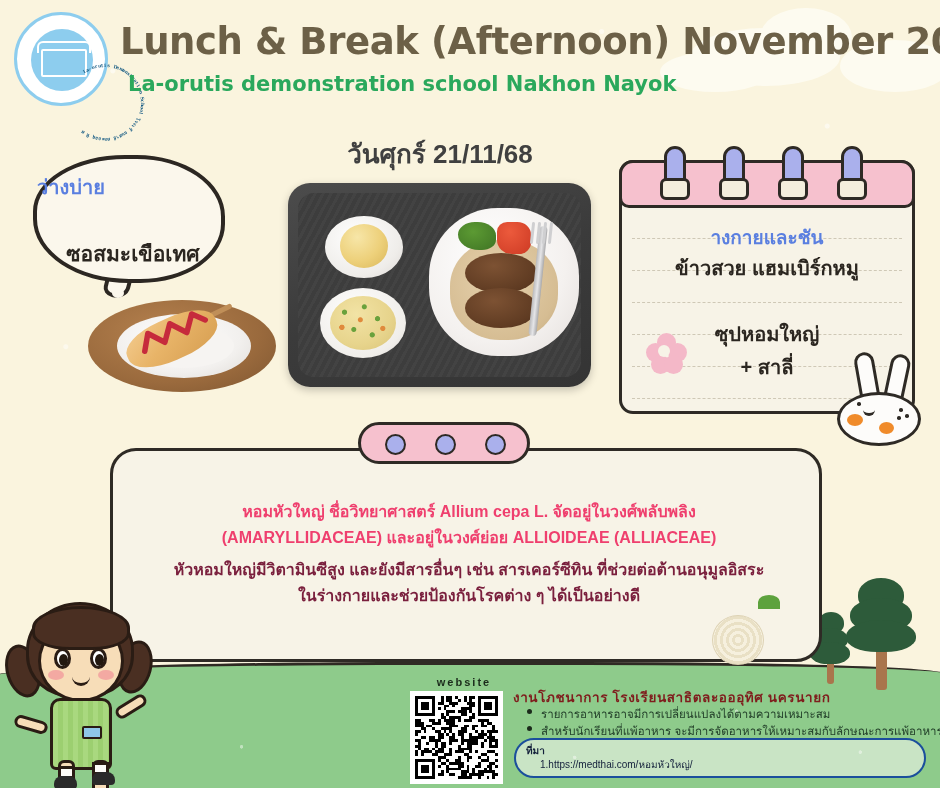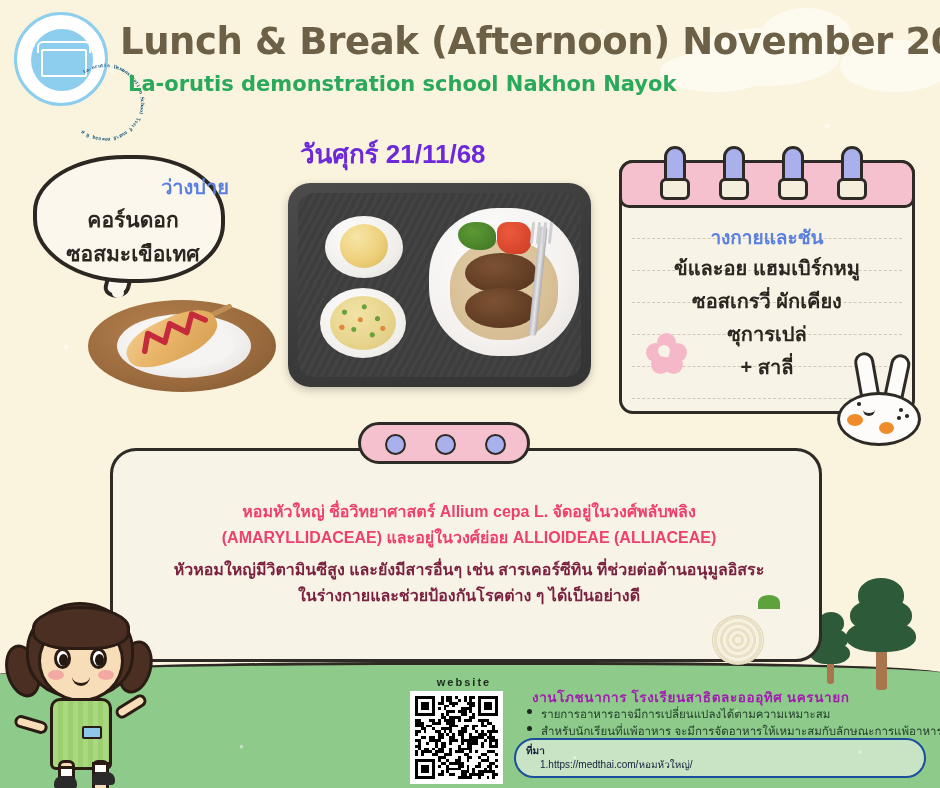--- a/index.html
+++ b/index.html
@@ -43,30 +43,30 @@
   .logo .ringtext{position:absolute;left:0;top:0;width:88px;height:88px;}
   .logo .ringtext span{position:absolute;left:50%;top:50%;font-size:4.6px;color:#1c5f86;
     font-family:"DejaVu Serif",serif;font-weight:bold;transform-origin:0 0;white-space:pre;}
 
   .title{position:absolute;left:120px;top:20px;font-size:37px;font-weight:bold;color:#6c6047;
     font-family:"DejaVu Sans",sans-serif;letter-spacing:-.4px;white-space:nowrap;}
   .subtitle{position:absolute;left:128px;top:72px;font-size:21px;font-weight:bold;color:#2aa85c;
     font-family:"DejaVu Sans",sans-serif;white-space:nowrap;}
 
   
-  .date{position:absolute;left:300px;top:133px;width:280px;
-    font-size:26px;font-weight:bold;color:#6d28d9;white-space:nowrap;}
+  .date{position:absolute;left:300px;top:133px;width:280px;text-align:center;
+    font-size:26px;font-weight:bold;color:#404040;white-space:nowrap;}
 
   
   .bubble{position:absolute;left:33px;top:155px;width:192px;height:128px;background:#fbf7ec;
     border:4px solid #2c2722;border-radius:48% 46% 44% 50% / 44% 48% 46% 50%;box-sizing:border-box;}
   .bubble-tail{position:absolute;left:104px;top:276px;width:26px;height:22px;background:#fbf7ec;
     border:4px solid #2c2722;border-radius:0 0 60% 40%;transform:rotate(14deg);box-sizing:border-box;}
   .bubble-tail2{position:absolute;left:112px;top:288px;width:12px;height:10px;background:#fbf7ec;border-radius:50%;}
-  .bubble .l1{position:absolute;left:0;top:12px;width:192px;text-align:right;font-size:20px;font-weight:bold;color:#5a7fe0;}
+  .bubble .l1{position:absolute;left:0;top:12px;width:192px;text-align:left;font-size:20px;font-weight:bold;color:#5a7fe0;}
   .bubble .l2{position:absolute;left:0;top:44px;width:192px;text-align:center;font-size:21px;font-weight:bold;color:#2b2620;}
   .bubble .l3{position:absolute;left:0;top:78px;width:192px;text-align:center;font-size:21px;font-weight:bold;color:#2b2620;}
 
   
   .board{position:absolute;left:88px;top:300px;width:188px;height:92px;border-radius:50%;
     background:radial-gradient(ellipse at 40% 35%, #b5814e 0%, #9a6a3d 60%, #7d5530 100%);}
   .board-edge{position:absolute;left:88px;top:314px;width:188px;height:88px;border-radius:50%;background:#7d5530;z-index:-1;}
   .plate{position:absolute;left:117px;top:314px;width:134px;height:64px;border-radius:50%;
     background:radial-gradient(ellipse at 45% 38%, #ffffff 0%, #f2f0ee 60%, #dedad6 100%);}
   .plate-in{position:absolute;left:134px;top:324px;width:100px;height:44px;border-radius:50%;background:#f6f4f2;}
@@ -194,21 +194,21 @@
   .girl .leg{position:absolute;width:17px;height:42px;border-radius:6px;background:#f7ddb8;border:3px solid #2a1c14;box-sizing:border-box;}
   .girl .sock{position:absolute;width:17px;height:13px;background:#fdfcf8;border:3px solid #2a1c14;box-sizing:border-box;}
   .girl .shoe{position:absolute;width:23px;height:13px;border-radius:8px 8px 4px 4px;background:#2a2a2a;}
   .girl .badge{position:absolute;left:76px;top:126px;width:20px;height:13px;border-radius:2px;background:#8fc7e8;border:2px solid #2a1c14;box-sizing:border-box;}
 
   
   .web-label{position:absolute;left:414px;top:676px;width:100px;text-align:center;font-size:11px;
     font-weight:bold;letter-spacing:2px;color:#1b2b1b;}
   .qr-box{position:absolute;left:410px;top:691px;width:93px;height:93px;background:#fff;padding:5px;box-sizing:border-box;}
   .qr{width:83px;height:83px;display:block;}
-  .foot-title{position:absolute;left:532px;top:686px;font-size:13.5px;font-weight:bold;color:#a21caf;
+  .foot-title{position:absolute;left:513px;top:686px;font-size:13.5px;font-weight:bold;color:#7f1d1d;
     letter-spacing:.6px;white-space:nowrap;}
   .foot-bullet{position:absolute;left:541px;font-size:11.5px;color:#23402a;white-space:nowrap;}
   .foot-bullet .bp{position:absolute;left:-14px;top:4px;width:5px;height:5px;border-radius:50%;background:#1b2b1b;}
   .src-box{position:absolute;left:514px;top:738px;width:412px;height:40px;border:2.5px solid #1b4f9c;
     border-radius:20px;box-sizing:border-box;background:rgba(250,250,245,.55);}
   .src-t{position:absolute;left:526px;top:743px;font-size:10px;font-weight:bold;color:#13203b;}
   .src-u{position:absolute;left:540px;top:757px;font-size:10px;color:#13203b;}
 </style>
 </head>
 <body>
@@ -299,21 +299,20 @@
   </div>
   <div class="title">Lunch &amp; Break (Afternoon) November 2025</div>
   <div class="subtitle">La-orutis demonstration school Nakhon Nayok</div>
 
   <div class="date">วันศุกร์ 21/11/68</div>
 
   <div class="bubble-tail"></div>
   <div class="bubble-tail2"></div>
   <div class="bubble">
     <div class="l1">ว่างบ่าย</div>
-    <div class="l2">คอร์นดอก</div>
     <div class="l3">ซอสมะเขือเทศ</div>
   </div>
 
   <div class="board-edge"></div>
   <div class="board"></div>
   <div class="plate"></div>
   <div class="plate-in"></div>
   <div class="stick"></div>
   <div class="corndog"></div>
   <svg class="ketchup" viewBox="0 0 76 26">
@@ -350,23 +349,22 @@
   <div class="ringbase" style="left:837px;"></div>
   <div class="note-lines">
     <div style="top:24px"></div>
       <div style="top:56px"></div>
       <div style="top:88px"></div>
     <div style="top:120px"></div>
       <div style="top:152px"></div>
       <div style="top:184px"></div>
   </div>
   <div class="note-title">างกายและชัน</div>
-  <div class="note-item" style="top:252px">ข้และอย แฮมเบิร์กหมู</div>
-  <div class="note-item" style="top:285px">ซอสเกรวี่ ผักเคียง</div>
-  <div class="note-item" style="top:318px">ซุการเปล่</div>
+  <div class="note-item" style="top:252px">ข้าวสวย แฮมเบิร์กหมู</div>
+  <div class="note-item" style="top:318px">ซุปหอมใหญ่</div>
   <div class="note-item" style="top:351px">+ สาลี่</div>
   <div class="flower">
     <i style="left:11px;top:0px"></i>
       <i style="left:0px;top:10px"></i>
     <i style="left:22px;top:10px"></i>
       <i style="left:5px;top:22px"></i>
       <i style="left:18px;top:22px"></i>
     <i class="c"></i>
   </div>
 

